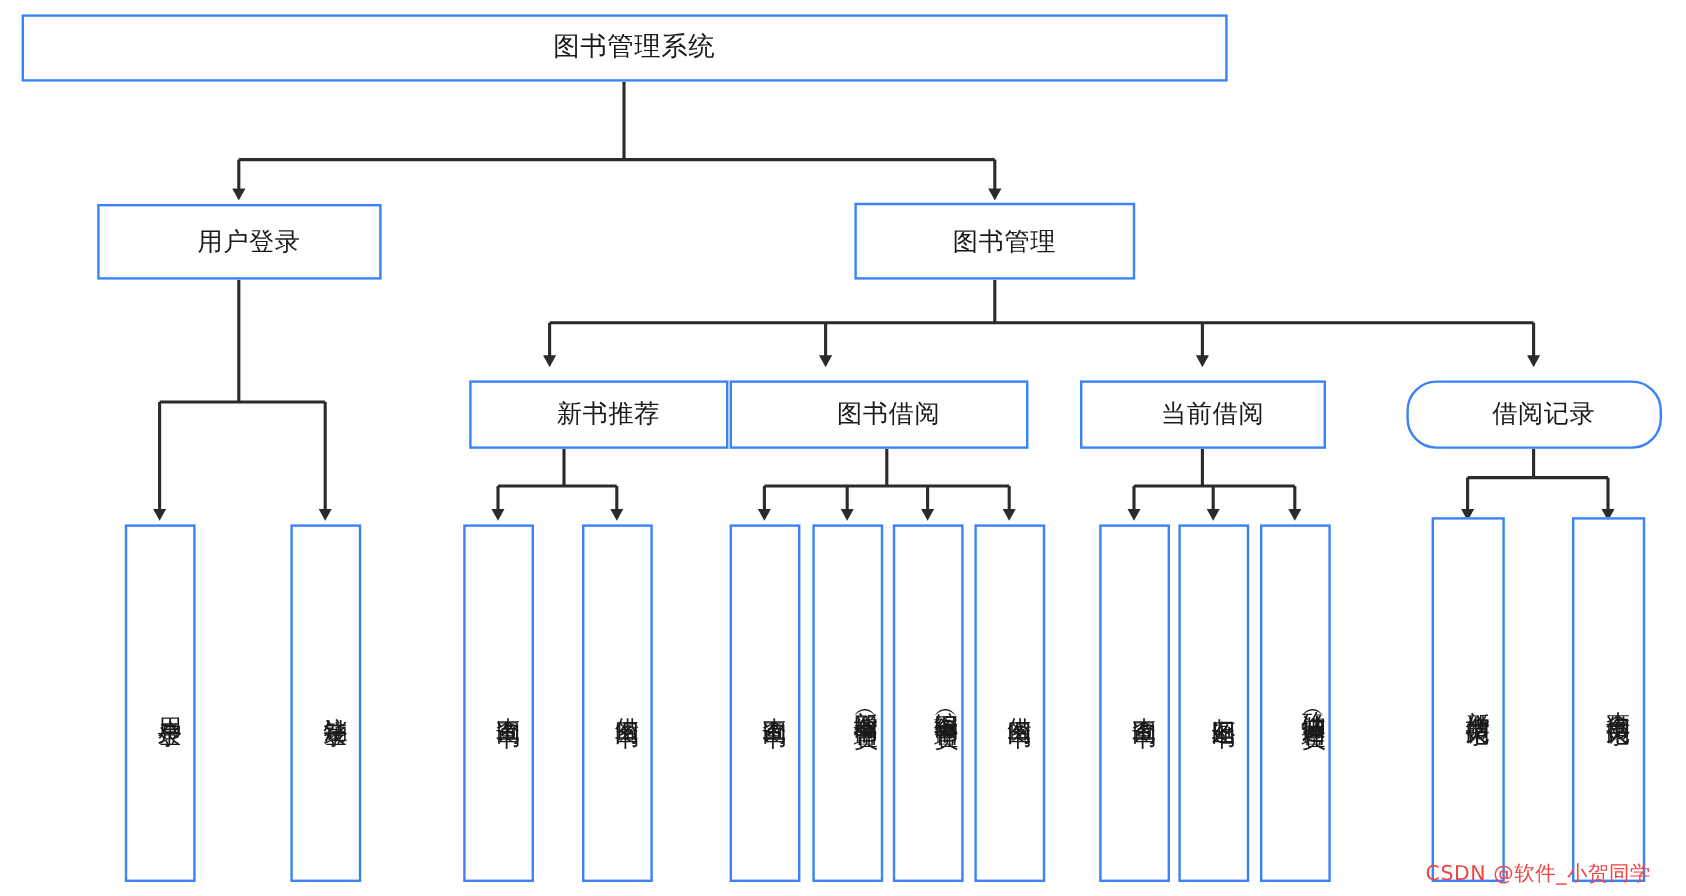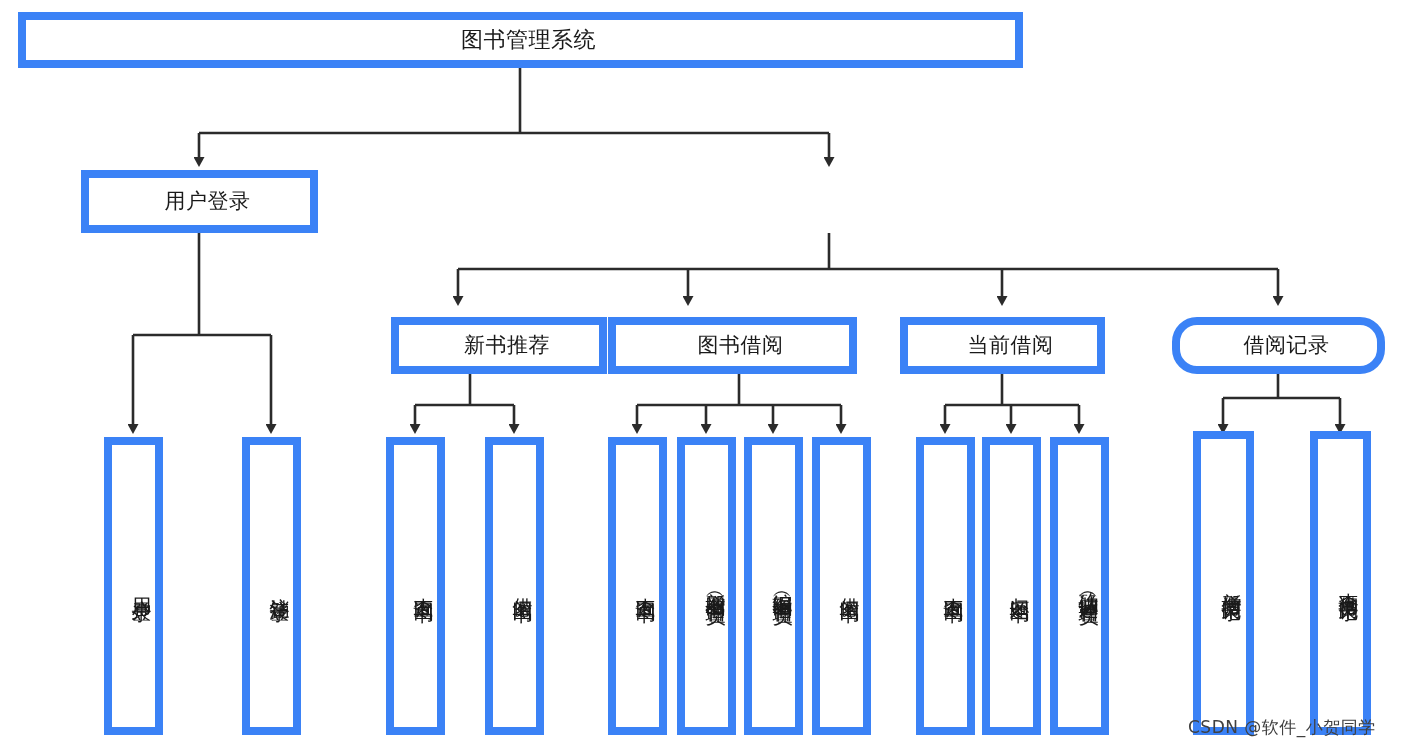--- a/index.html
+++ b/index.html
@@ -18,21 +18,21 @@
   svg.connectors{
     position:absolute;
     left:0;top:0;
     width:1405px;height:747px;
     pointer-events:none;
   }
   .node{
     position:absolute;
     box-sizing:border-box;
     background:#ffffff;
-    border:8px solid #3b82f6;
+    border:2px solid #3b82f6;
     display:flex;
     align-items:center;
     justify-content:center;
     text-align:center;
     line-height:1.25;
     padding-left:16px;
   }
   .node.h{
     font-size:21px;
     letter-spacing:0.5px;
@@ -55,21 +55,21 @@
   }
   .label{
     display:block;
     white-space:pre;
   }
   .watermark{
     position:absolute;
     left:1188px;
     top:716px;
     font-size:17px;
-    color:#404040;
+    color:#ef4444;
     letter-spacing:0.5px;
     white-space:nowrap;
   }
 </style>
 </head>
 <body>
 
 <div id="canvas">
 
   <svg class="connectors" viewBox="0 0 1405 747" xmlns="http://www.w3.org/2000/svg">
@@ -122,20 +122,23 @@
     </g>
   </svg>
 
   <div class="node h root" style="left:18px;top:12px;width:1005px;height:56px;">
     <span class="label">图书管理系统</span>
   </div>
 
   <div class="node h" style="left:81px;top:170px;width:237px;height:63px;">
     <span class="label">用户登录</span>
   </div>
+  <div class="node h" style="left:712px;top:169px;width:234px;height:64px;">
+    <span class="label">图书管理</span>
+  </div>
 
   <div class="node h" style="left:362px;top:317px;width:216px;height:57px;margin-left:29px;">
     <span class="label">新书推荐</span>
   </div>
   <div class="node h" style="left:608px;top:317px;width:249px;height:57px;">
     <span class="label">图书借阅</span>
   </div>
   <div class="node h" style="left:900px;top:317px;width:205px;height:57px;">
     <span class="label">当前借阅</span>
   </div>

